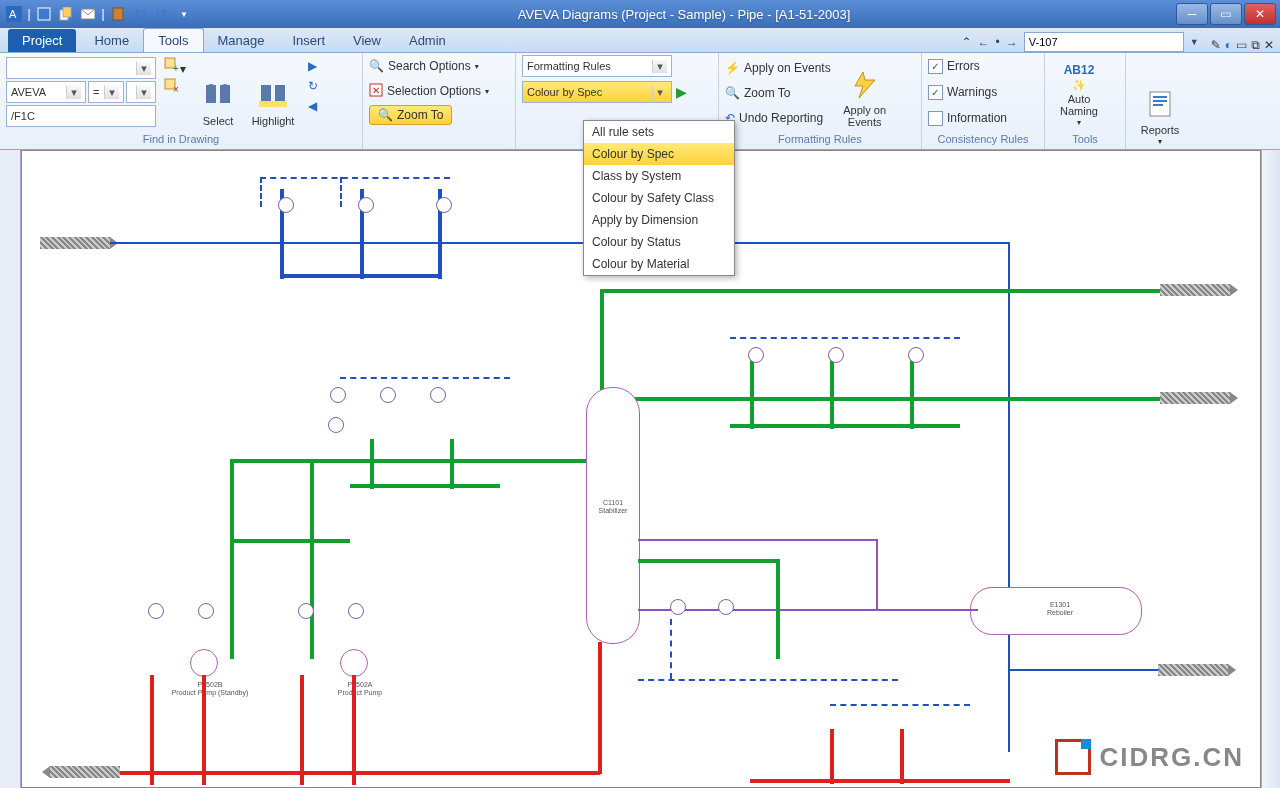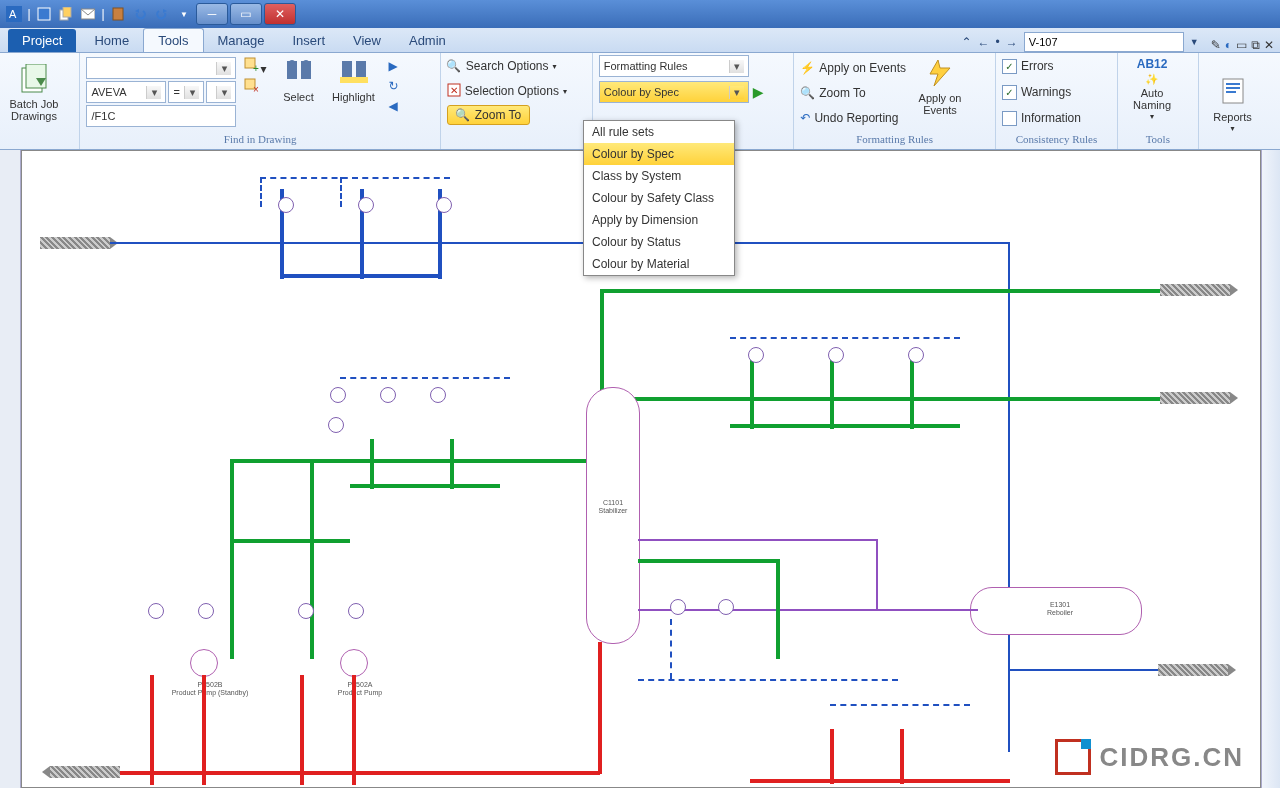--- a/index.html
+++ b/index.html
@@ -18,22 +18,22 @@
   .menurow .mtab.file{background:#1c5fb0;color:#fff;border-radius:3px 3px 0 0;margin-right:4px;}
   .menurow .mtab.active{background:#f5f9fe;border:1px solid #8aa8d0;border-bottom:none;border-radius:3px 3px 0 0;color:#2a4a7a;}
   .menurow .spacer{flex:1;}
   .menurow .navarrows{display:flex;gap:6px;align-items:center;padding-right:6px;color:#2a4a7a;}
   .menurow .navinput{width:150px;height:18px;border:1px solid #8aa8d0;background:#fff;padding:0 4px;font-size:11px;}
   .menurow .rightctl{display:flex;gap:4px;align-items:center;padding:0 6px;}
   
   .ribbon{height:96px;background:linear-gradient(#f5f9fe,#e8f0fb);border-bottom:1px solid #8aa8d0;display:flex;}
   .rgroup{border-right:1px solid #c0d3ea;display:flex;flex-direction:column;padding:2px 6px;}
   .rgroup .body{flex:1;display:flex;align-items:center;gap:4px;}
-  .rgroup .lbl{text-align:center;font-size:11px;color:#5a7aaa;padding:2px 0;font-family:Liberation Serif, serif;}
-  .bigbtn{display:flex;flex-direction:column;align-items:center;justify-content:flex-start;width:52px;height:70px;padding:2px;gap:2px;text-align:center;font-size:11px;line-height:1.1;}
+  .rgroup .lbl{text-align:center;font-size:11px;color:#5a7aaa;padding:2px 0;}
+  .bigbtn{display:flex;flex-direction:column;align-items:center;justify-content:flex-end;width:52px;height:70px;padding:2px;gap:2px;text-align:center;font-size:11px;line-height:1.1;}
   .bigbtn .ico{width:32px;height:32px;}
   .smallrow{display:flex;align-items:center;gap:4px;height:22px;font-size:12px;}
   .combobox{height:20px;border:1px solid #9ab3d4;background:#fff;display:flex;align-items:center;padding:0 4px;font-size:11px;}
   .combobox .dd{margin-left:auto;width:14px;text-align:center;color:#555;background:linear-gradient(#f8f8f8,#e0e0e0);border-left:1px solid #ccc;}
   .ylwbtn{background:linear-gradient(#ffe97a,#ffd23a);border:1px solid #d4a020;border-radius:3px;padding:2px 8px;display:inline-flex;align-items:center;gap:4px;font-size:12px;}
   .chk{width:13px;height:13px;border:1px solid #7a9ac4;background:#fff;display:inline-flex;align-items:center;justify-content:center;font-size:10px;color:#2a6a2a;}
   
   .canvaswrap{flex:1;display:flex;background:#6a8cc0;}
   .vruler{width:20px;background:#e8edf5;border-right:1px solid #aac;}
   .canvas{flex:1;background:#fff;margin:0 0 0 0;border:1px solid #888;position:relative;overflow:hidden;}
@@ -111,20 +111,21 @@
           </svg>
         </div>
       <div class="qbtn">
           <svg width="14" height="14">
             <path d="M4 4 A4 4 0 1 0 10 6" fill="none" stroke="#3a7ad0" stroke-width="2"></path>
             <polygon points="12,4 8,2 8,6" fill="#3a7ad0"></polygon>
           </svg>
         </div>
       <div class="qbtn" style="font-size:8px;">▼</div>
     </div>
+    <div class="title">AVEVA Diagrams (Project - Sample) - Pipe - [A1-51-2003]</div>
     <div class="winbtns">
       <div class="wb">─</div>
       <div class="wb">▭</div>
       <div class="wb close" style="color:#fff;">✕</div>
     </div>
   </div>
 
   <div class="menurow">
     <div class="mtab file">Project</div>
     <div class="mtab">Home</div>
@@ -146,33 +147,20 @@
       <span>✎</span>
       <span style="color:#2a6ac0;">◐</span>
       <span>▭</span>
       <span>⧉</span>
       <span>✕</span>
     </div>
   </div>
 
   <div class="ribbon">
 
-    <div class="rgroup" style="width:68px;">
-      <div class="body">
-        <div class="bigbtn">
-          <span class="ico"><svg width="32" height="32">
-                <rect x="4" y="4" width="20" height="24" fill="#fff" stroke="#4a8a4a"></rect>
-                <rect x="8" y="0" width="20" height="24" fill="#e8f8e8" stroke="#4a8a4a"></rect>
-                <polygon points="18,14 28,14 23,22" fill="#4a8a4a"></polygon>
-              </svg></span>
-          <span>Batch Job Drawings</span>
-        </div>
-      </div>
-      <div class="lbl"></div>
-    </div>
 
     <div class="rgroup" style="width:350px;">
       <div class="body" style="flex-direction:row;align-items:flex-start;gap:8px;">
         <div style="display:flex;flex-direction:column;gap:2px;width:150px;padding-top:2px;">
           <div class="combobox">
               <span></span>
               <span class="dd">▾</span>
             </div>
           <div style="display:flex;gap:2px;">
             <div class="combobox" style="flex:1;">

